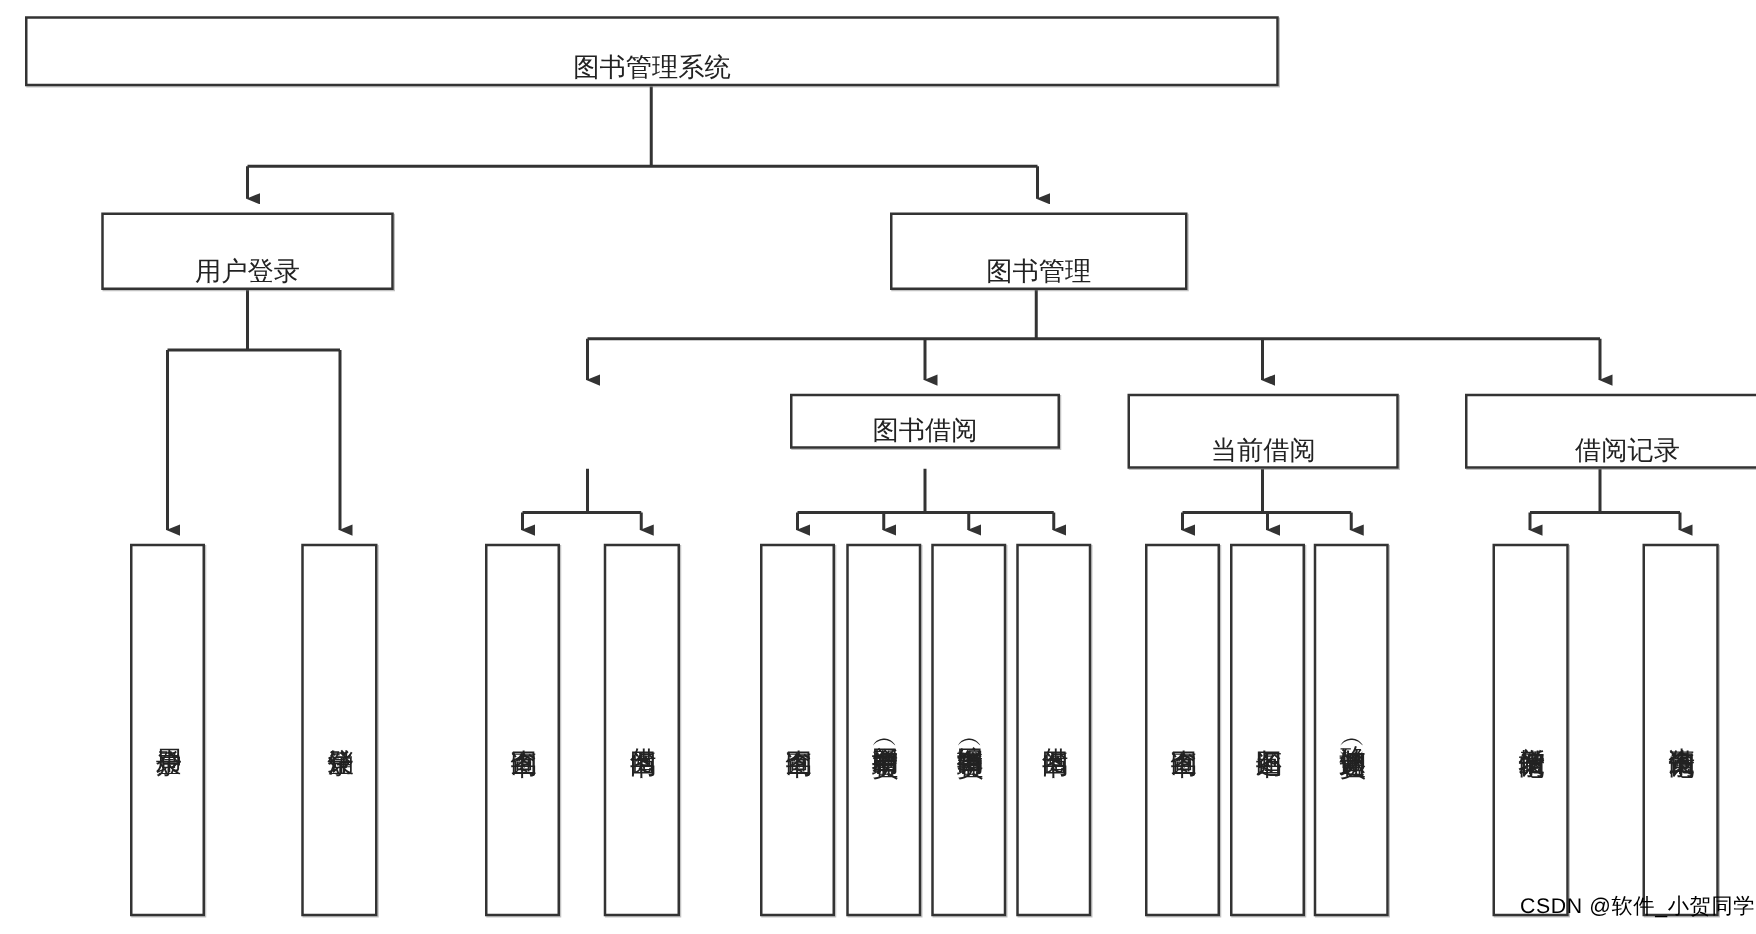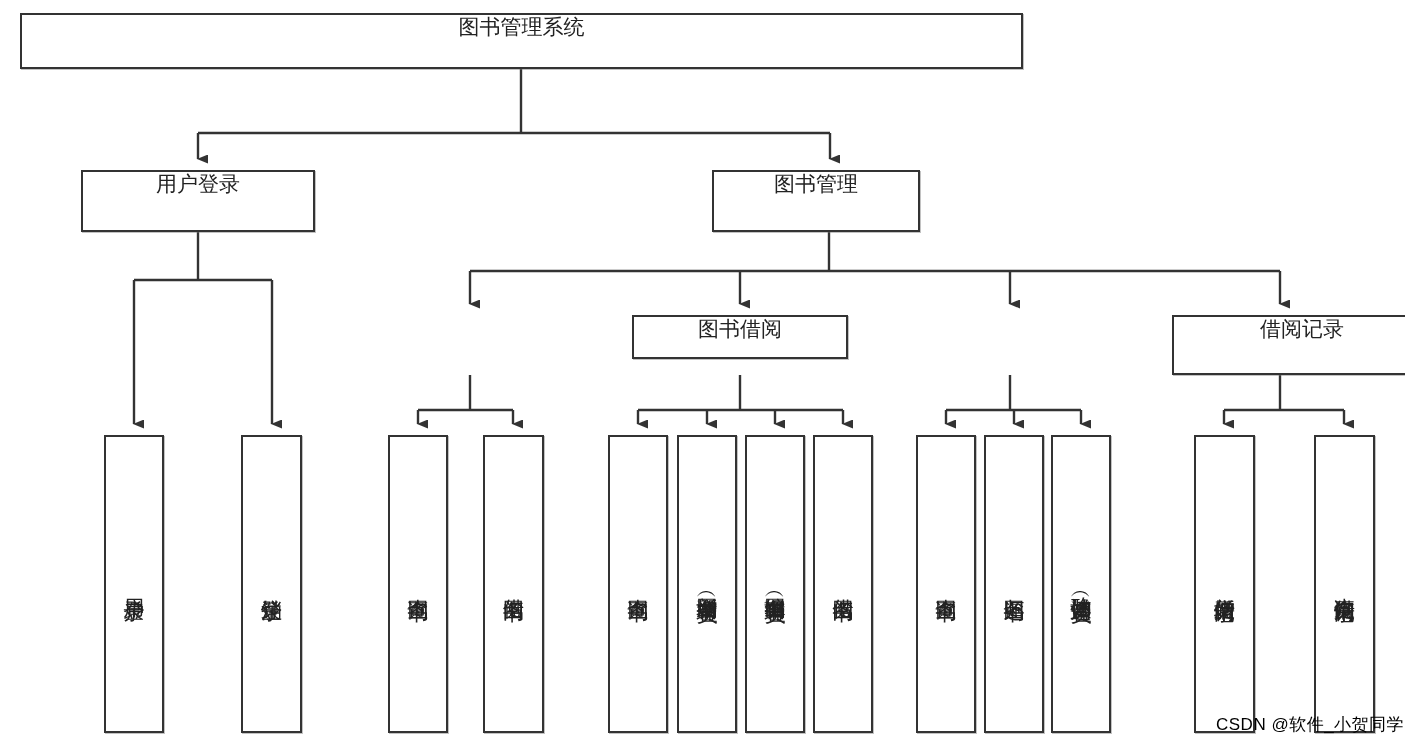--- a/index.html
+++ b/index.html
@@ -24,21 +24,21 @@
     width: 1405px;
     height: 747px;
     pointer-events: none;
   }
   .node {
     position: absolute;
     box-sizing: border-box;
     background: #ffffff;
     border: 2px solid #333333;
     display: flex;
-    align-items: flex-start;
+    align-items: flex-end;
     justify-content: center;
     box-shadow: 1px 1px 0 rgba(120,120,120,0.45);
   }
   .node .label {
     color: #222222;
     text-align: center;
     line-height: 1.12;
     white-space: nowrap;
   }
   .node.horiz .label {
@@ -120,26 +120,29 @@
     </g>
   </svg>
 
   <div class="node horiz" style="left:20px; top:13px; width:1003px; height:56px;">
     <span class="label">图书管理系统</span>
   </div>
 
   <div class="node horiz" style="left:81px; top:170px; width:234px; height:62px;">
     <span class="label">用户登录</span>
   </div>
-  <div class="node horiz" style="left:712px; top:170px; width:208px; height:62px;">
+  <div class="node horiz" style="left:712px; top:170px; width:238px; height:62px;">
     <span class="label">图书管理</span>
   </div>
 
   <div class="node horiz" style="left:632px; top:315px; width:216px; height:44px;">
     <span class="label">图书借阅</span>
+  </div>
+  <div class="node horiz" style="left:902px; top:315px; width:217px; height:60px;">
+    <span class="label">当前借阅</span>
   </div>
   <div class="node horiz" style="left:1172px; top:315px; width:260px; height:60px;">
     <span class="label">借阅记录</span>
   </div>
 
   <div class="node vert" style="left:104px; top:435px; width:60px; height:298px;">
     <span class="label">用户登录</span>
   </div>
   <div class="node vert" style="left:241px; top:435px; width:61px; height:298px;">
     <span class="label">注销登录</span>

